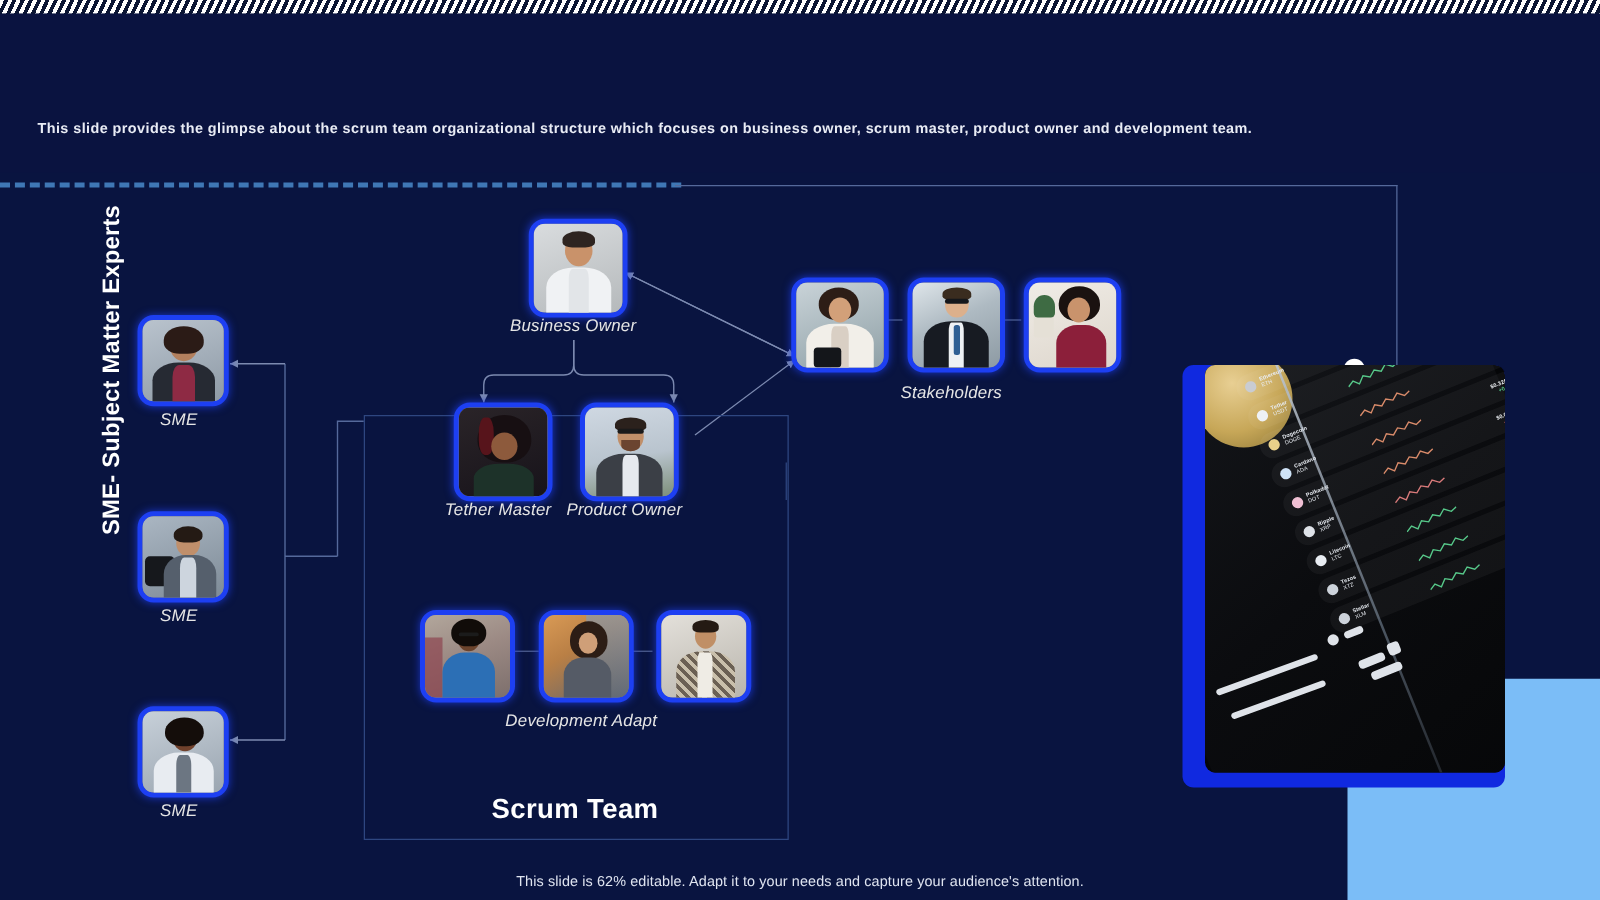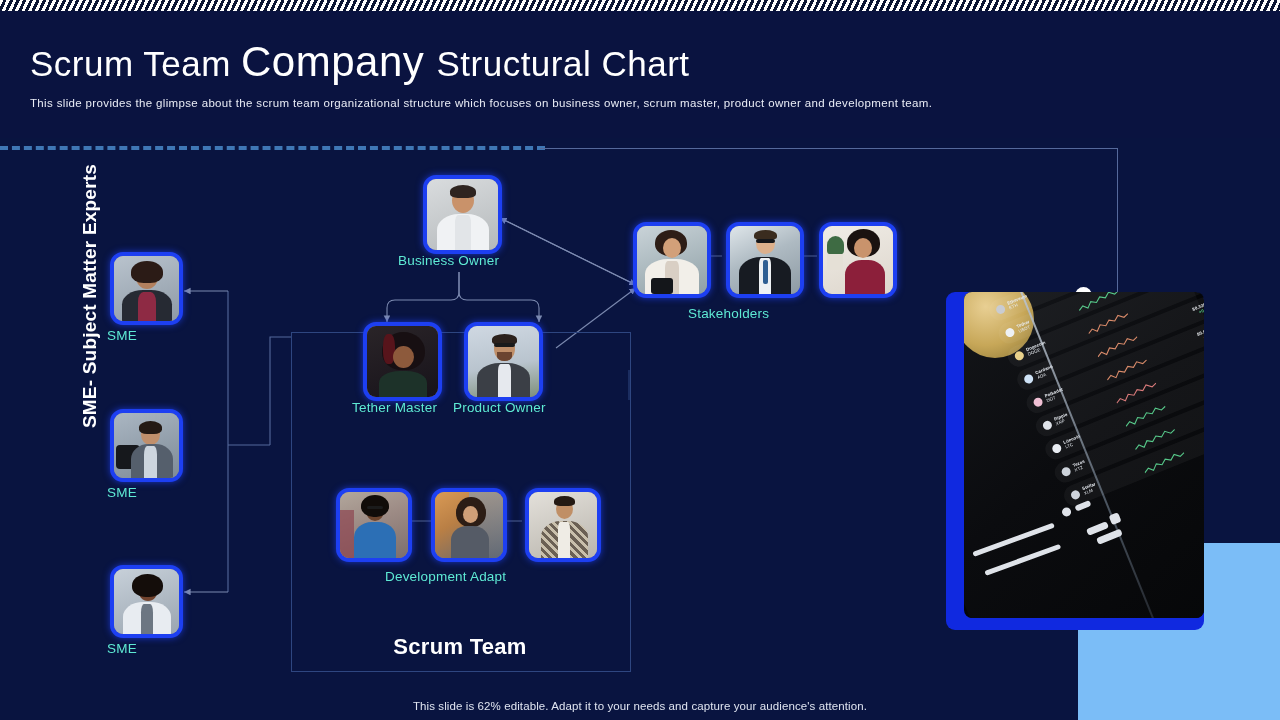--- a/index.html
+++ b/index.html
@@ -23,21 +23,21 @@
     position:absolute;left:30px;top:27px;
     color:#ffffff;white-space:nowrap;
     font-weight:300;letter-spacing:.5px;
   }
   #page-title .t1{font-size:35px;}
   #page-title .t2{font-size:42px;}
   #page-title .t3{font-size:35px;}
   #subtitle{
     position:absolute;left:30px;top:86px;
     font-size:11.5px;color:#e9ecf5;letter-spacing:.35px;
-    white-space:nowrap;font-weight:400;
+    white-space:nowrap;font-weight:700;
   }
   
   #dashed-divider{
     position:absolute;left:0;top:146px;width:545px;height:0;
     border-top:4px dashed #3f77b5;
   }
   #bracket-top{
     position:absolute;left:540px;top:148px;width:578px;height:0;
     border-top:1px solid #55699b;
   }
@@ -100,22 +100,22 @@
   .node{position:absolute;}
   .pic{
     border:4px solid #1d3ff2;border-radius:13px;overflow:hidden;
     box-shadow:0 0 7px rgba(29,63,242,.75);
     position:relative;background:#888;
   }
   .pic .bg{position:absolute;left:0;top:0;right:0;bottom:0;}
   .pic .head{position:absolute;border-radius:50%;}
   .pic .torso{position:absolute;border-radius:42% 42% 0 0;}
   .node-label{
-    position:absolute;color:#5eead4;font-size:13.5px;white-space:nowrap;
-    text-align:left;letter-spacing:.2px;
+    position:absolute;color:#e5e5e5;font-size:13.5px;white-space:nowrap;
+    text-align:center;letter-spacing:.2px;font-style:italic;
   }
   
   #sme-heading{
     position:absolute;left:-60px;top:285px;width:300px;
     transform:rotate(-90deg);transform-origin:center center;
     color:#ffffff;font-size:19px;font-weight:bold;text-align:center;
     letter-spacing:.2px;white-space:nowrap;
   }
   
   #scrum-box{
@@ -134,23 +134,20 @@
     position:absolute;left:0;top:700px;width:1280px;text-align:center;
     color:#dfe4f0;font-size:11.5px;letter-spacing:.1px;
   }
 </style>
 </head>
 <body>
 
 <div id="rope-band"></div>
 
 <div id="header">
-  <div id="page-title">
-    <span class="t1">Scrum Team </span><span class="t2">Company </span><span class="t3">Structural Chart</span>
-  </div>
   <div id="subtitle">This slide provides the glimpse about the scrum team organizational structure which focuses on business owner, scrum master, product owner and development team.</div>
 </div>
 
 <div id="dashed-divider"></div>
 <div id="bracket-top"></div>
 <div id="bracket-down"></div>
 <div id="bracket-dot"></div>
 
 <div id="accent-block"></div>
 

